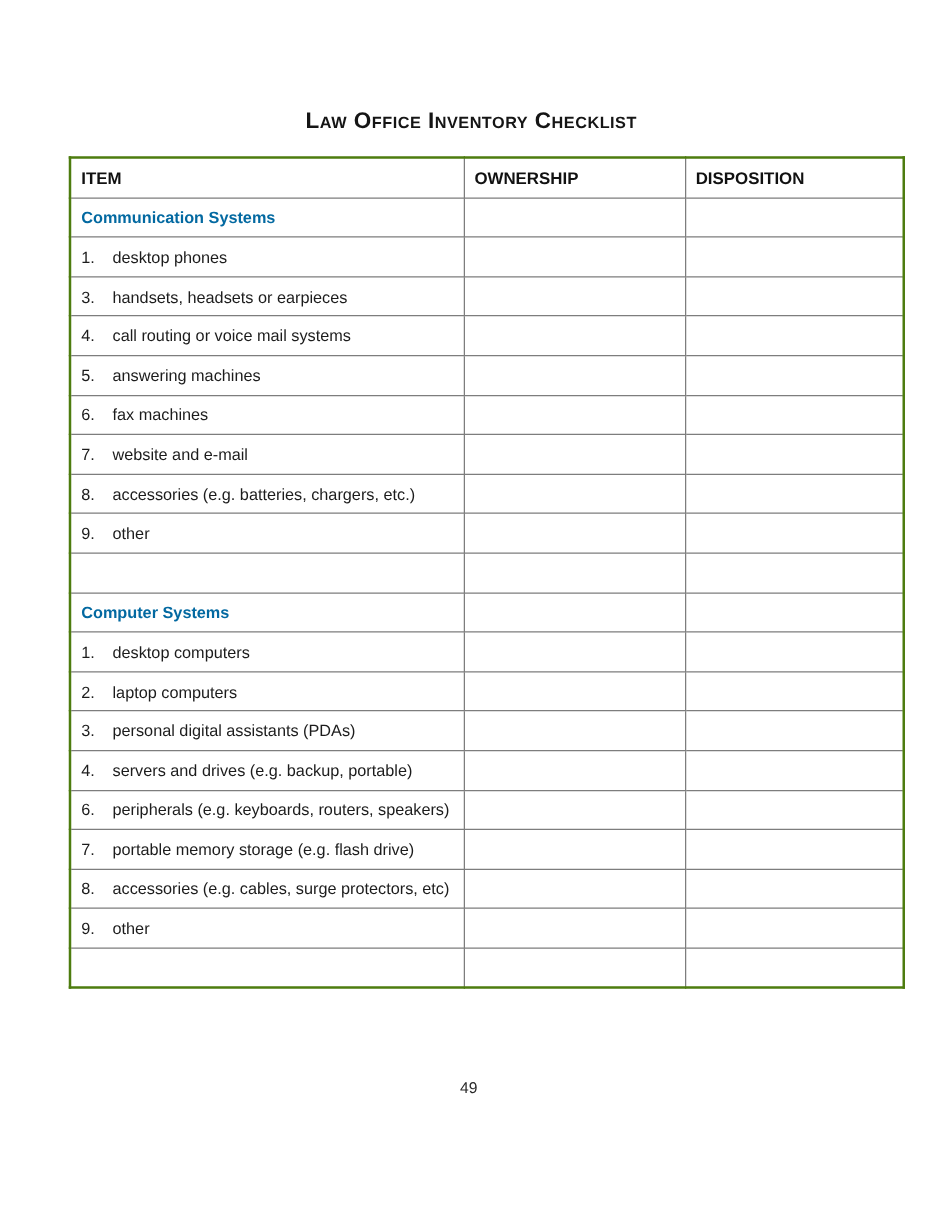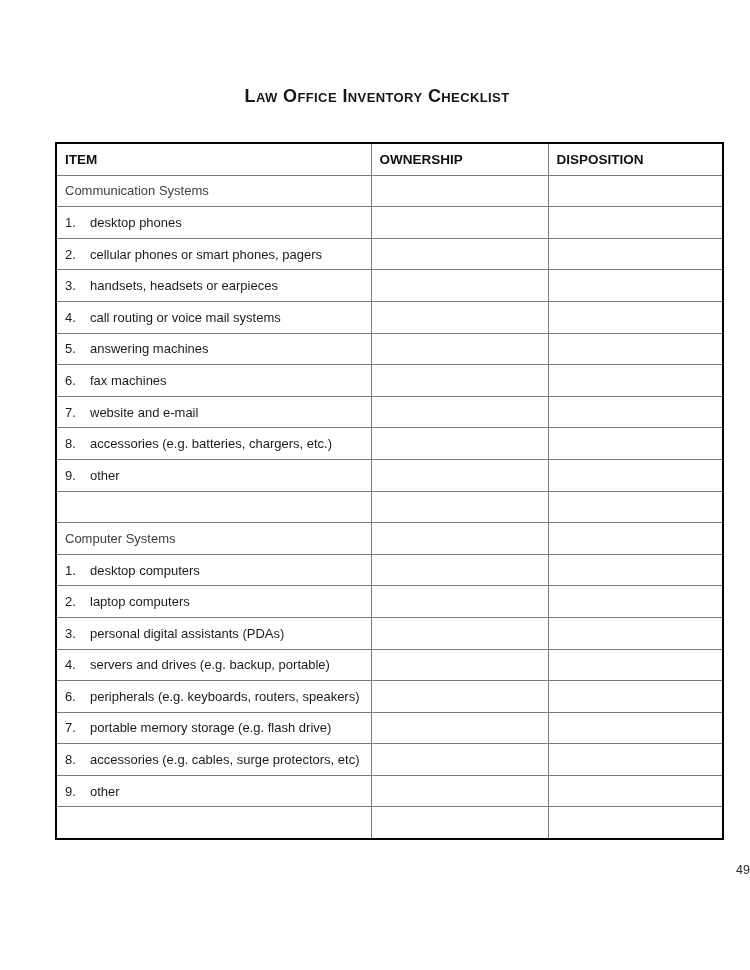--- a/index.html
+++ b/index.html
@@ -24,61 +24,61 @@
     margin: 0;
     text-align: center;
     font-size: 18px;
     font-weight: bold;
     font-variant-caps: small-caps;
     letter-spacing: 0.4px;
     color: #151515;
   }
   table.checklist {
     position: absolute;
-    top: 142px;
+    top: 125px;
     left: 55px;
     width: 667px;
     border-collapse: collapse;
     table-layout: fixed;
-    border: 2px solid #000000;
+    border: 2px solid #4d7c0f;
   }
   table.checklist th,
   table.checklist td {
     border: 1px solid #7d7d7d;
     height: 30.6px;
     padding: 0 0 0 8px;
     vertical-align: middle;
     font-size: 13px;
     text-align: left;
     overflow: hidden;
     white-space: nowrap;
   }
   table.checklist th {
     font-size: 13.5px;
     font-weight: bold;
     color: #111111;
   }
   td.section-cell {
     font-size: 13.5px;
-    font-weight: normal;
-    color: #404040;
+    font-weight: bold;
+    color: #0369a1;
   }
   td.item-cell .num {
     display: inline-block;
     min-width: 16px;
   }
   td.item-cell .lbl {
     margin-left: 9px;
   }
   .page-number {
     position: absolute;
     top: 863px;
     left: 0;
     width: 100%;
-    text-align: right;
+    text-align: center;
     font-size: 12.5px;
     color: #2a2a2a;
   }
 </style>
 </head>
 <body>
 
 <div class="page">
 
   <h1 class="doc-title">Law Office Inventory Checklist</h1>
@@ -104,27 +104,20 @@
   </tr>
 
   <tr>
     <td class="item-cell">
       <span class="num">1.</span><span class="lbl">desktop phones</span>
     </td>
     <td class="ownership-cell"></td>
     <td class="disposition-cell"></td>
   </tr>
 
-  <tr>
-    <td class="item-cell">
-      <span class="num">2.</span><span class="lbl">cellular phones or smart phones, pagers</span>
-    </td>
-    <td class="ownership-cell"></td>
-    <td class="disposition-cell"></td>
-  </tr>
 
   <tr>
     <td class="item-cell">
       <span class="num">3.</span><span class="lbl">handsets, headsets or earpieces</span>
     </td>
     <td class="ownership-cell"></td>
     <td class="disposition-cell"></td>
   </tr>
 
   <tr>

